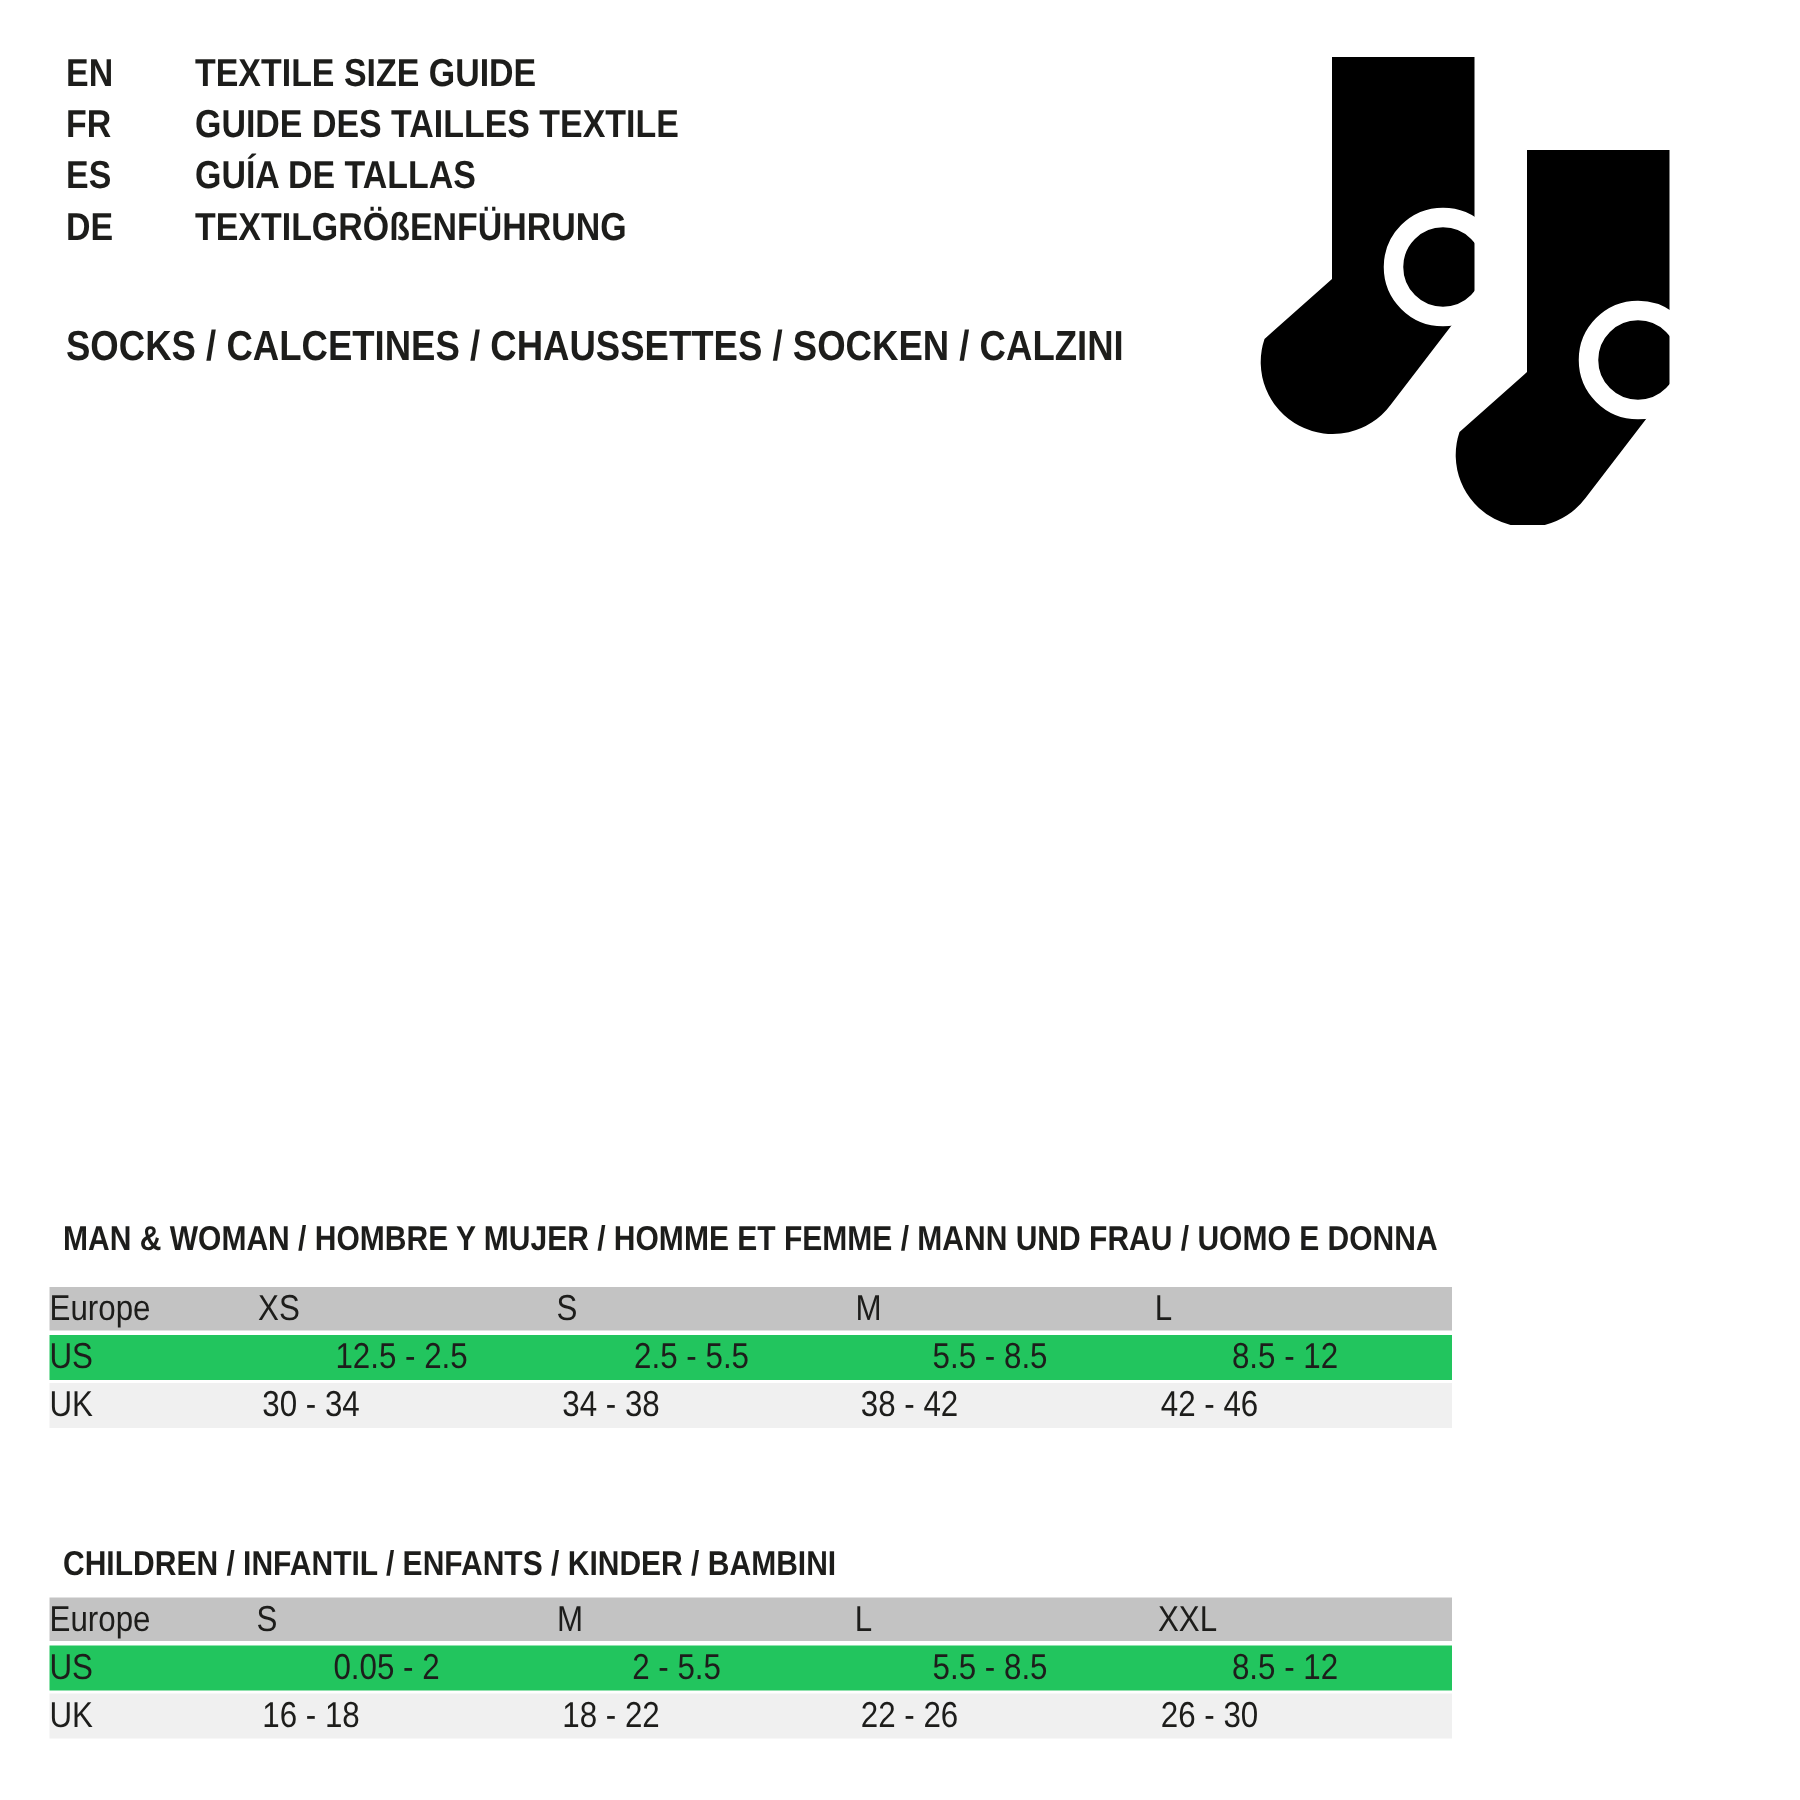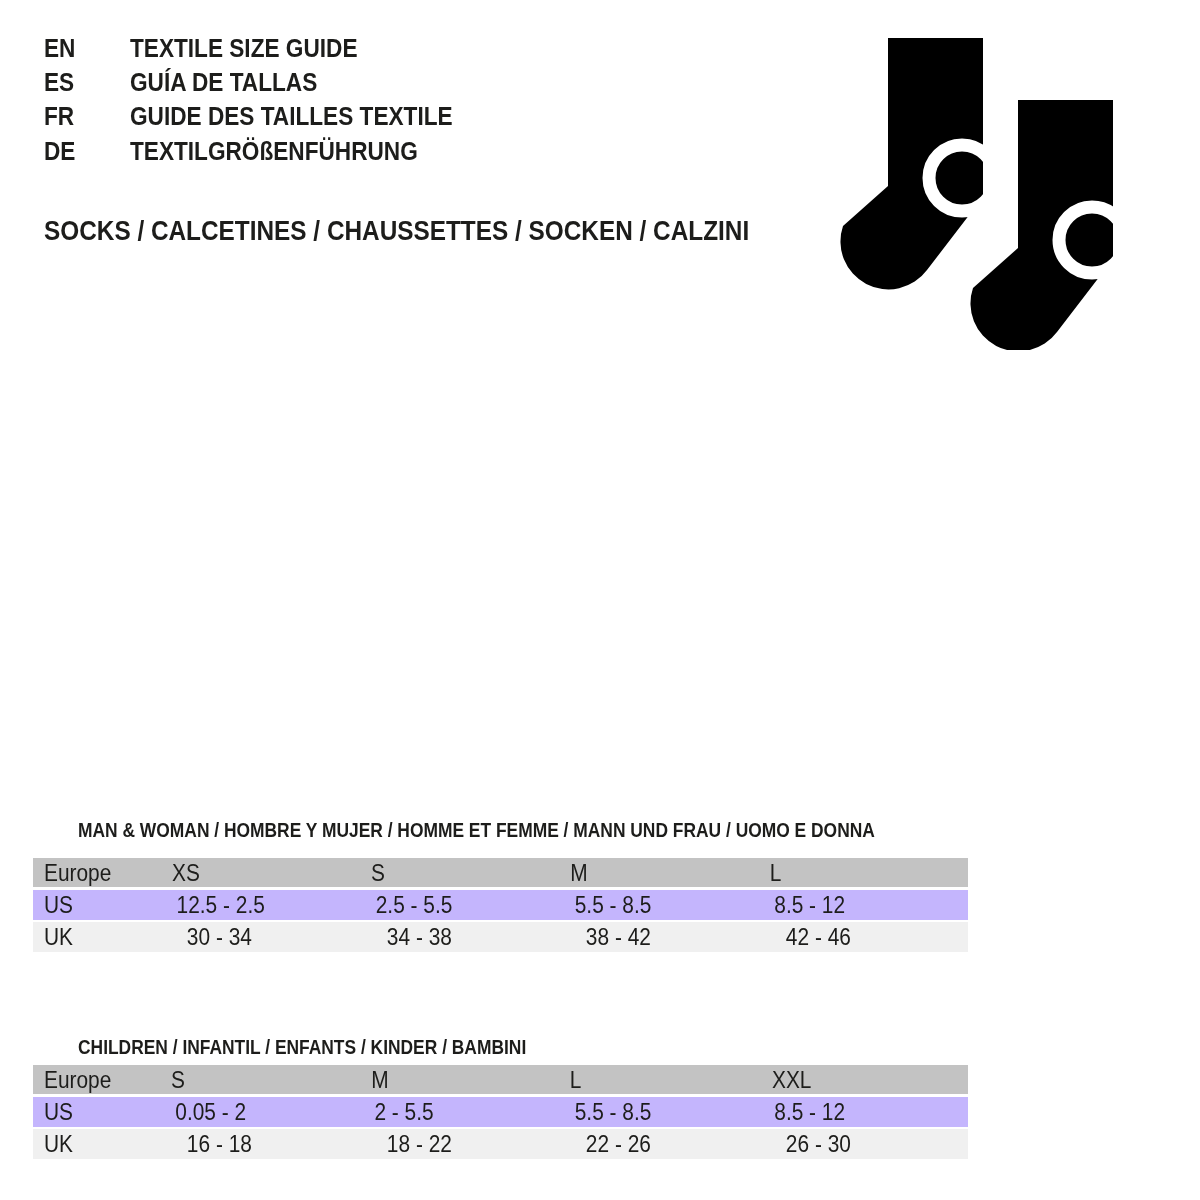--- a/index.html
+++ b/index.html
@@ -19,58 +19,58 @@
   .category-heading {
     position:absolute; left:44px; top:214px; height:34px; display:flex; align-items:center;
     font-size:28px; font-weight:bold;
   }
 
   
   .socks-art { position:absolute; left:815px; top:20px; width:300px; height:330px; }
 
   
   .section-title {
-    position:absolute; left:42px; height:30px; display:flex; align-items:flex-end;
-    font-size:20px; font-weight:bold;margin-left:36px;
+    position:absolute; left:42px; height:30px; display:flex; align-items:flex-start;
+    font-size:23px; font-weight:bold;
   }
   .title-man      { top:812px; }
   .title-children { top:1029px; }
 
   .size-table { position:absolute; left:33px; width:935px; }
   .table-man      { top:858px; }
   .table-children { top:1065px; }
 
   .t-row {
     display:grid; grid-template-columns:137px 1fr 1fr 1fr 1fr; align-items:center;
     font-size:24px;
   }
   .t-row.thead { height:29px; margin-bottom:3px; background:#c3c3c3; }
   .t-row.trow  { height:30px; }
-  .t-row.row-a { background:#c4b5fd; margin-bottom:2px; }
-  .t-row.row-b { background:#f0f0f0;gap:12px; }
+  .t-row.row-a { background:#22c55e; margin-bottom:2px;gap:47px; }
+  .t-row.row-b { background:#f0f0f0; }
   .cell        { text-align:left; line-height:1; }
-  .cell.first  { text-align:left; padding-left:11px; }
+  .cell.first  { text-align:left; }
 </style>
 </head>
 <body>
 
 <div id="canvas">
 
   <div class="lang-block">
     <div class="lang-row">
       <div class="lang-code"><span class="cx cx-l">EN</span></div>
       <div class="lang-label"><span class="cx cx-l">TEXTILE SIZE GUIDE</span></div>
     </div>
     <div class="lang-row">
+      <div class="lang-code"><span class="cx cx-l">FR</span></div>
+      <div class="lang-label"><span class="cx cx-l">GUIDE DES TAILLES TEXTILE</span></div>
+    </div>
+    <div class="lang-row">
       <div class="lang-code"><span class="cx cx-l">ES</span></div>
       <div class="lang-label"><span class="cx cx-l">GUÍA DE TALLAS</span></div>
-    </div>
-    <div class="lang-row">
-      <div class="lang-code"><span class="cx cx-l">FR</span></div>
-      <div class="lang-label"><span class="cx cx-l">GUIDE DES TAILLES TEXTILE</span></div>
     </div>
     <div class="lang-row">
       <div class="lang-code"><span class="cx cx-l">DE</span></div>
       <div class="lang-label"><span class="cx cx-l">TEXTILGRÖßENFÜHRUNG</span></div>
     </div>
   </div>
 
   <div class="category-heading">
     <span class="cx cx-l">SOCKS / CALCETINES / CHAUSSETTES / SOCKEN / CALZINI</span>
   </div>

